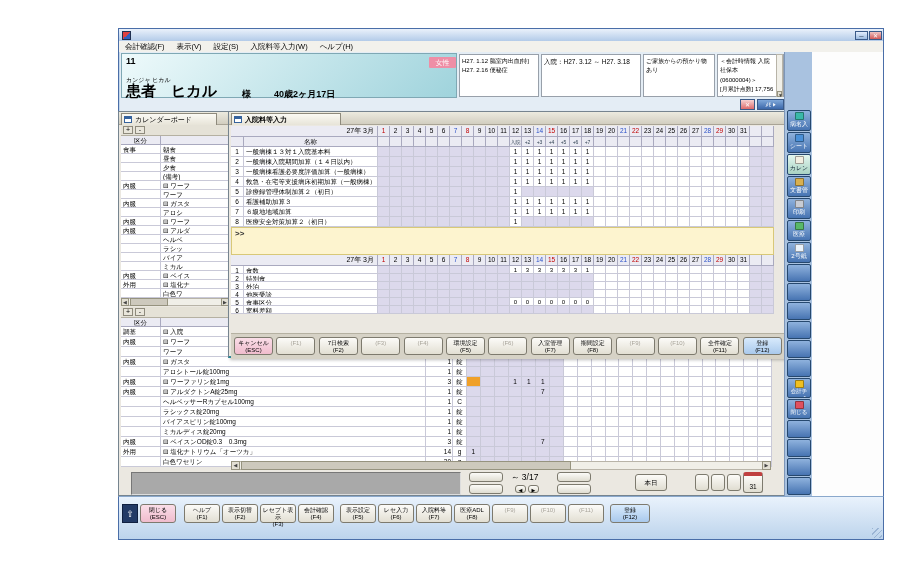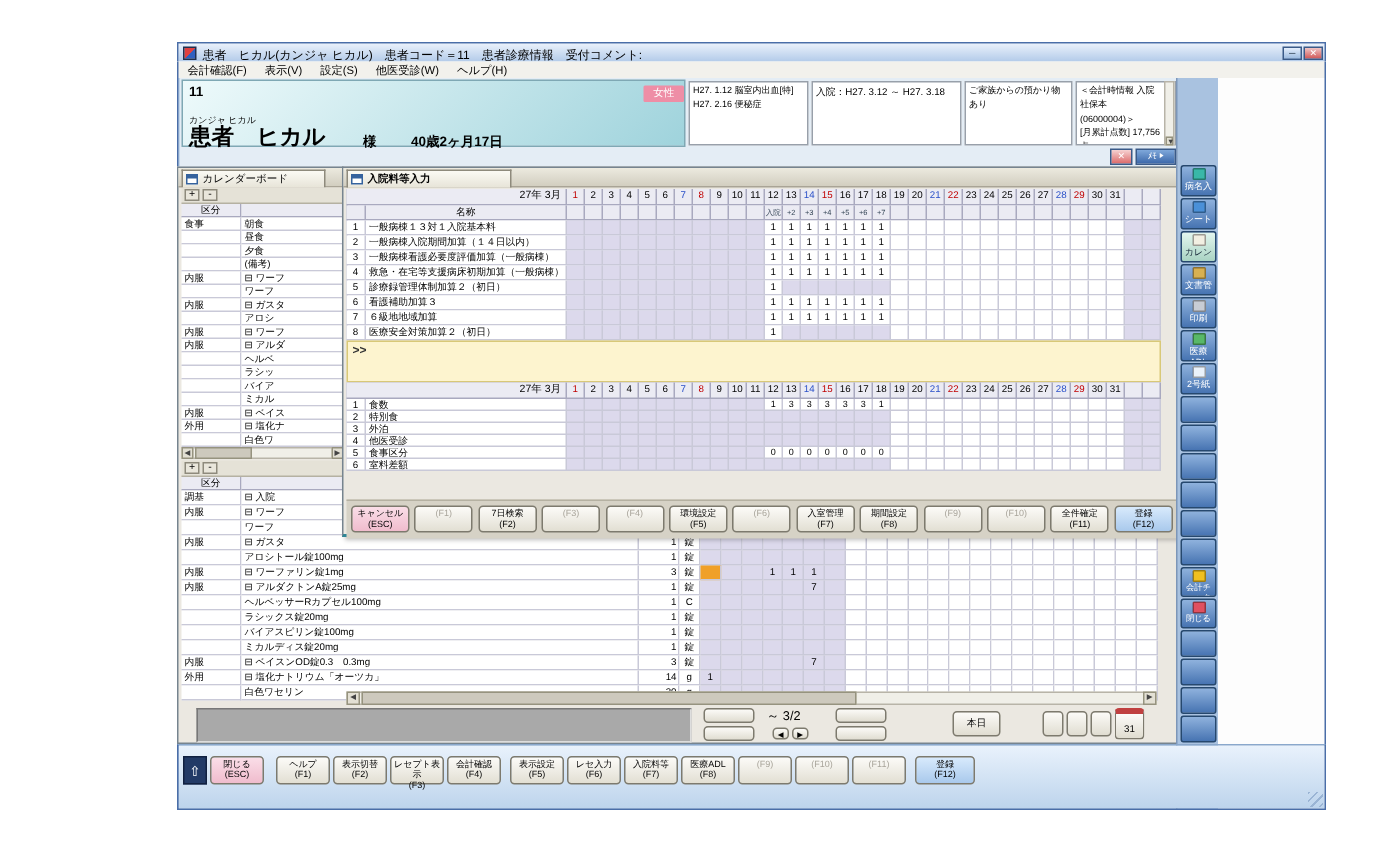--- a/index.html
+++ b/index.html
@@ -49,26 +49,25 @@
 </head>
 <body>
 
 <div id="canvas">
 
   <div class="abs" style="left:118px;top:52px;width:668px;height:488px;background:#c3d6ea;border-left:1px solid #4a6ea8;"></div>
   <div class="abs" style="left:812px;top:52px;width:72px;height:444px;background:#fdfdfd;border-right:1px solid #4a6ea8;"></div>
 
   <div id="titlebar" class="abs" style="left:118px;top:28px;width:766px;height:13px;">
     <span class="abs" style="left:3px;top:2px;width:9px;height:9px;background:linear-gradient(135deg,#e04040 50%,#3060c0 50%);border:1px solid #203050;"></span>
-    <span class="abs" style="left:16px;top:2px;font-size:8px;white-space:nowrap;">患者　ヒカル(カンジャ ヒカル)　患者コード＝11　患者診療情報　受付コメント:</span>
     <span class="abs tbtn" style="left:736px;top:2px;width:13px;height:9px;">─</span>
     <span class="abs tbtn" style="left:750px;top:2px;width:13px;height:9px;background:linear-gradient(#f0c4c4,#d05858);color:#fff;">✕</span>
   </div>
 
-  <div id="menubar" class="abs" style="left:118px;top:41px;width:766px;height:11px;"><span class="menu-item">会計確認(F)</span><span class="menu-item">表示(V)</span><span class="menu-item">設定(S)</span><span class="menu-item">他医受診(W)</span><span class="menu-item">ヘルプ(H)</span></div>
+  <div id="menubar" class="abs" style="left:118px;top:41px;width:766px;height:11px;"><span class="menu-item">会計確認(F)</span><span class="menu-item">表示(V)</span><span class="menu-item">設定(S)</span><span class="menu-item">入院料等入力(W)</span><span class="menu-item">ヘルプ(H)</span></div>
 
   <div id="patient-strip" class="abs" style="left:120px;top:52px;width:664px;height:59px;">
     <div id="cyan-block" class="abs" style="left:1px;top:1px;width:336px;height:45px;">
       <span class="abs" style="left:4px;top:2px;font-size:9px;font-weight:bold;">11</span>
       <span class="abs" style="left:4px;top:22px;font-size:6px;">カンジャ ヒカル</span>
       <span class="abs" style="left:4px;top:28px;font-size:15px;font-weight:bold;white-space:nowrap;">患者　ヒカル</span>
       <span class="abs" style="left:120px;top:34px;font-size:9px;font-weight:bold;">様</span>
       <span class="abs" style="left:152px;top:34px;font-size:9px;font-weight:bold;white-space:nowrap;">40歳2ヶ月17日</span>
       <span id="gender-badge" class="abs" style="left:307px;top:3px;width:27px;height:11px;">女性</span>
     </div>
@@ -511,21 +510,21 @@
       <div class="cell" style="position: absolute; left: 611.34px; top: 345px; width: 13.86px; height: 10px;"></div>
       <div class="cell" style="position: absolute; left: 625.2px; top: 345px; width: 13.86px; height: 10px;"></div>
       <div class="cell" style="position: absolute; left: 639.06px; top: 345px; width: 13.86px; height: 10px;"></div>
       <div class="scroll" style="position: absolute; left: 112px; top: 349px; width: 540px; height: 9px;"></div>
       <div class="sarrow" style="position: absolute; left: 112px; top: 349px; width: 9px; height: 9px;">◀</div>
       <div class="sarrow" style="position: absolute; left: 643px; top: 349px; width: 9px; height: 9px;">▶</div>
       <div class="sthumb" style="position: absolute; left: 122px; top: 349px; width: 330px; height: 9px;"></div>
       <div style="position: absolute; left: 12px; top: 360px; width: 330px; height: 23px; background: rgb(169, 169, 169); border-width: 1px; border-style: solid; border-color: rgb(119, 119, 119) rgb(221, 221, 221) rgb(221, 221, 221) rgb(119, 119, 119); border-image: initial;"></div>
       <div class="ctlbtn" style="position: absolute; left: 350px; top: 360px; width: 34px; height: 10px;"></div>
       <div class="ctlbtn" style="position: absolute; left: 350px; top: 372px; width: 34px; height: 10px;"></div>
-      <div style="position: absolute; left: 392px; top: 360px; width: 46px; height: 10px; font-size: 8.5px;">～ 3/2</div>
+      <div style="position: absolute; left: 392px; top: 360px; width: 46px; height: 10px; font-size: 8.5px;">～ 3/17</div>
       <div class="ctlbtn" style="position: absolute; left: 396px; top: 373px; width: 11px; height: 8px; font-size: 5px; line-height: 8px;">◀</div>
       <div class="ctlbtn" style="position: absolute; left: 409px; top: 373px; width: 11px; height: 8px; font-size: 5px; line-height: 8px;">▶</div>
       <div class="ctlbtn" style="position: absolute; left: 438px; top: 360px; width: 34px; height: 10px;"></div>
       <div class="ctlbtn" style="position: absolute; left: 438px; top: 372px; width: 34px; height: 10px;"></div>
       <div class="ctlbtn" style="position: absolute; left: 516px; top: 362px; width: 32px; height: 17px; line-height: 15px;">本日</div>
       <div class="ctlbtn" style="position: absolute; left: 576px; top: 362px; width: 14px; height: 17px;"></div>
       <div class="ctlbtn" style="position: absolute; left: 592px; top: 362px; width: 14px; height: 17px;"></div>
       <div class="ctlbtn" style="position: absolute; left: 608px; top: 362px; width: 14px; height: 17px;"></div>
       <div class="ctlbtn" style="position: absolute; left: 624px; top: 360px; width: 20px; height: 21px; line-height: 22px; border-top: 4px solid rgb(192, 64, 64);">31</div>
     </div>

